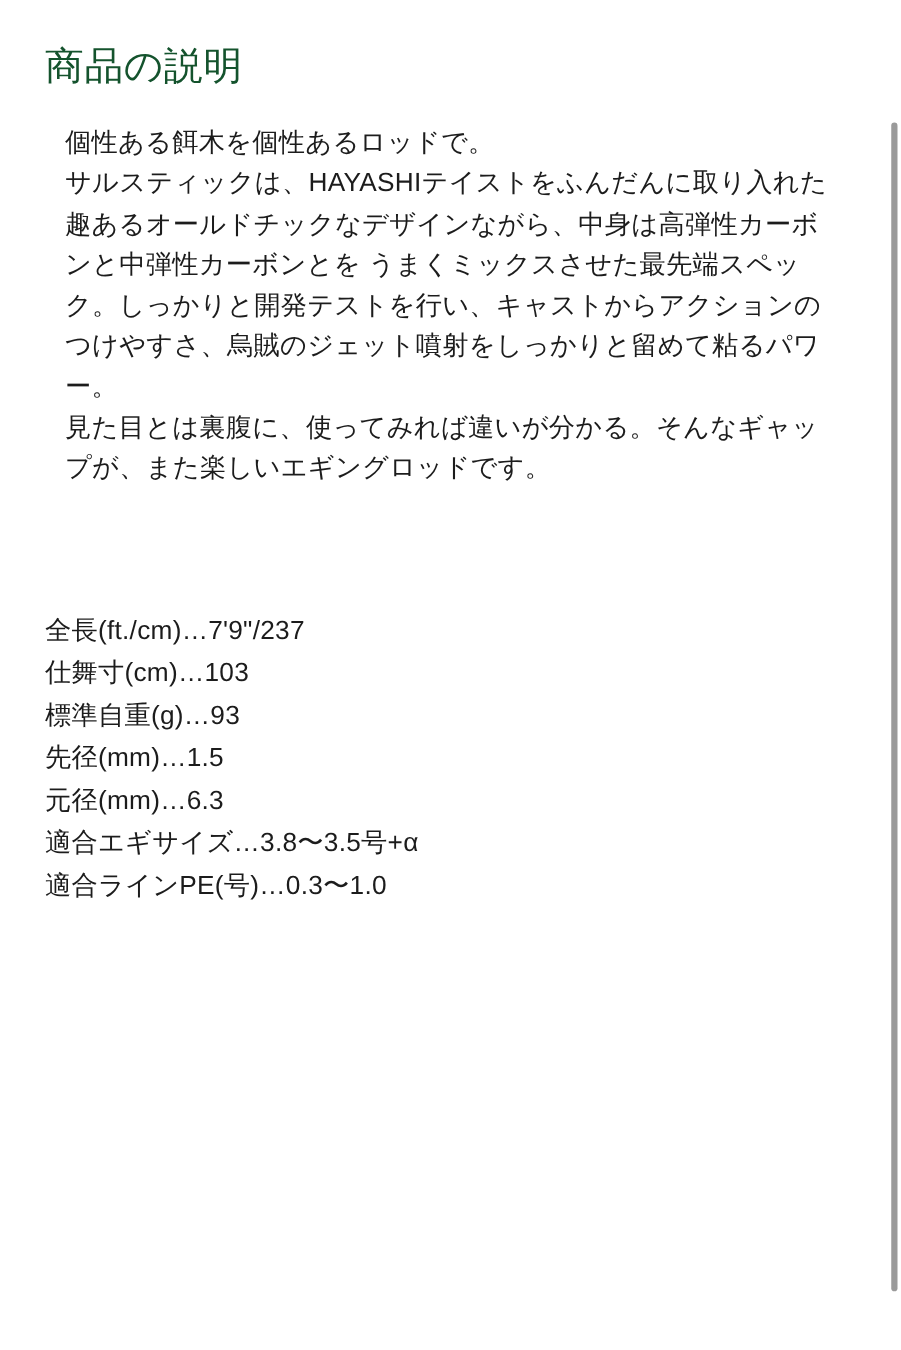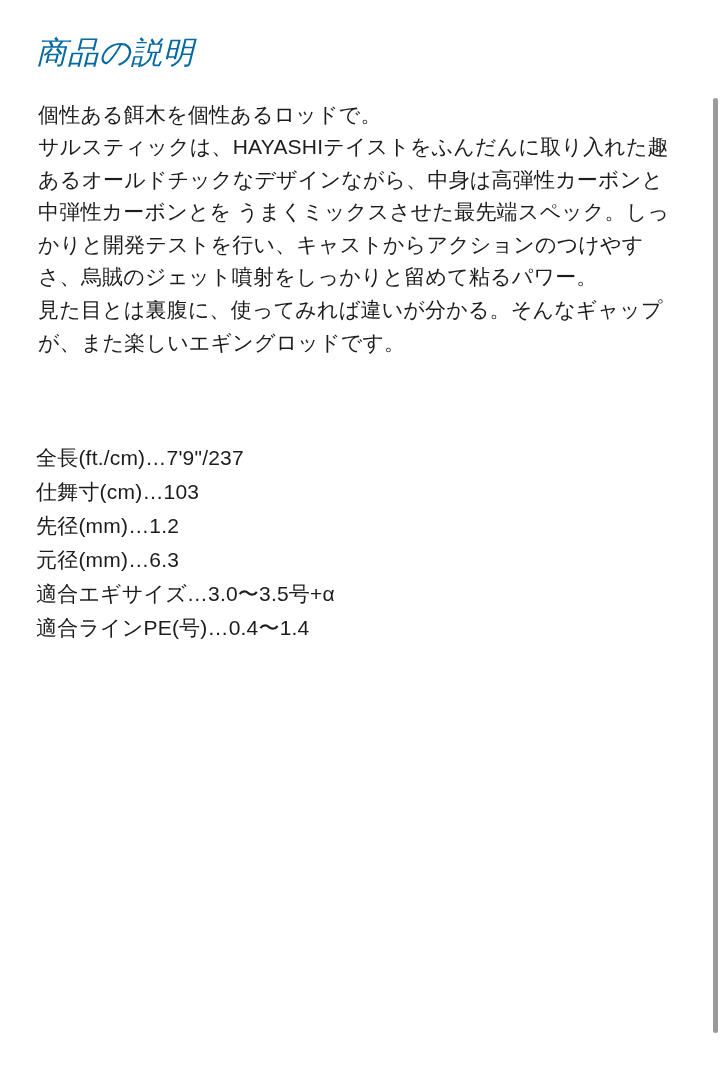--- a/index.html
+++ b/index.html
@@ -21,31 +21,30 @@
     height: 1080px;
     box-sizing: border-box;
     padding: 34px 40px 0 36px;
   }
   .page-title {
     font-size: 31px;
     font-weight: 400;
     line-height: 1.25;
     letter-spacing: 0.5px;
     margin: 0 0 26px 0;
-    color: #0369a1;
-    font-style: italic;
+    color: #14532d;
   }
   .body-block {
     font-size: 21px;
     line-height: 1.55;
     letter-spacing: 0.2px;
     color: #1c1c1c;
     white-space: pre-wrap;
     word-break: break-all;
-    margin: 2px;
+    margin: 16px;
   }
   .gap-sm { height: 22px; }
   .gap-lg { height: 58px; }
   .spec-list {
     font-size: 21px;
     line-height: 1.62;
     letter-spacing: 0.2px;
     color: #1c1c1c;
     margin: 0;
     padding: 0;
@@ -88,23 +87,24 @@
 
   <div class="gap-sm"></div>
 
 
 
   <div class="gap-lg"></div>
 
   <ul class="spec-list">
     <li>全長(ft./cm)…7'9"/237</li>
     <li>仕舞寸(cm)…103</li>
-    <li>先径(mm)…1.2</li>
+    <li>標準自重(g)…93</li>
+    <li>先径(mm)…1.5</li>
     <li>元径(mm)…6.3</li>
-    <li>適合エギサイズ…3.0〜3.5号+α</li>
-    <li>適合ラインPE(号)…0.4〜1.4</li>
+    <li>適合エギサイズ…3.8〜3.5号+α</li>
+    <li>適合ラインPE(号)…0.3〜1.0</li>
   </ul>
 
   <div class="scrollbar-track">
     <div class="scrollbar-thumb"></div>
   </div>
 
 </div>
 
 </body></html>

